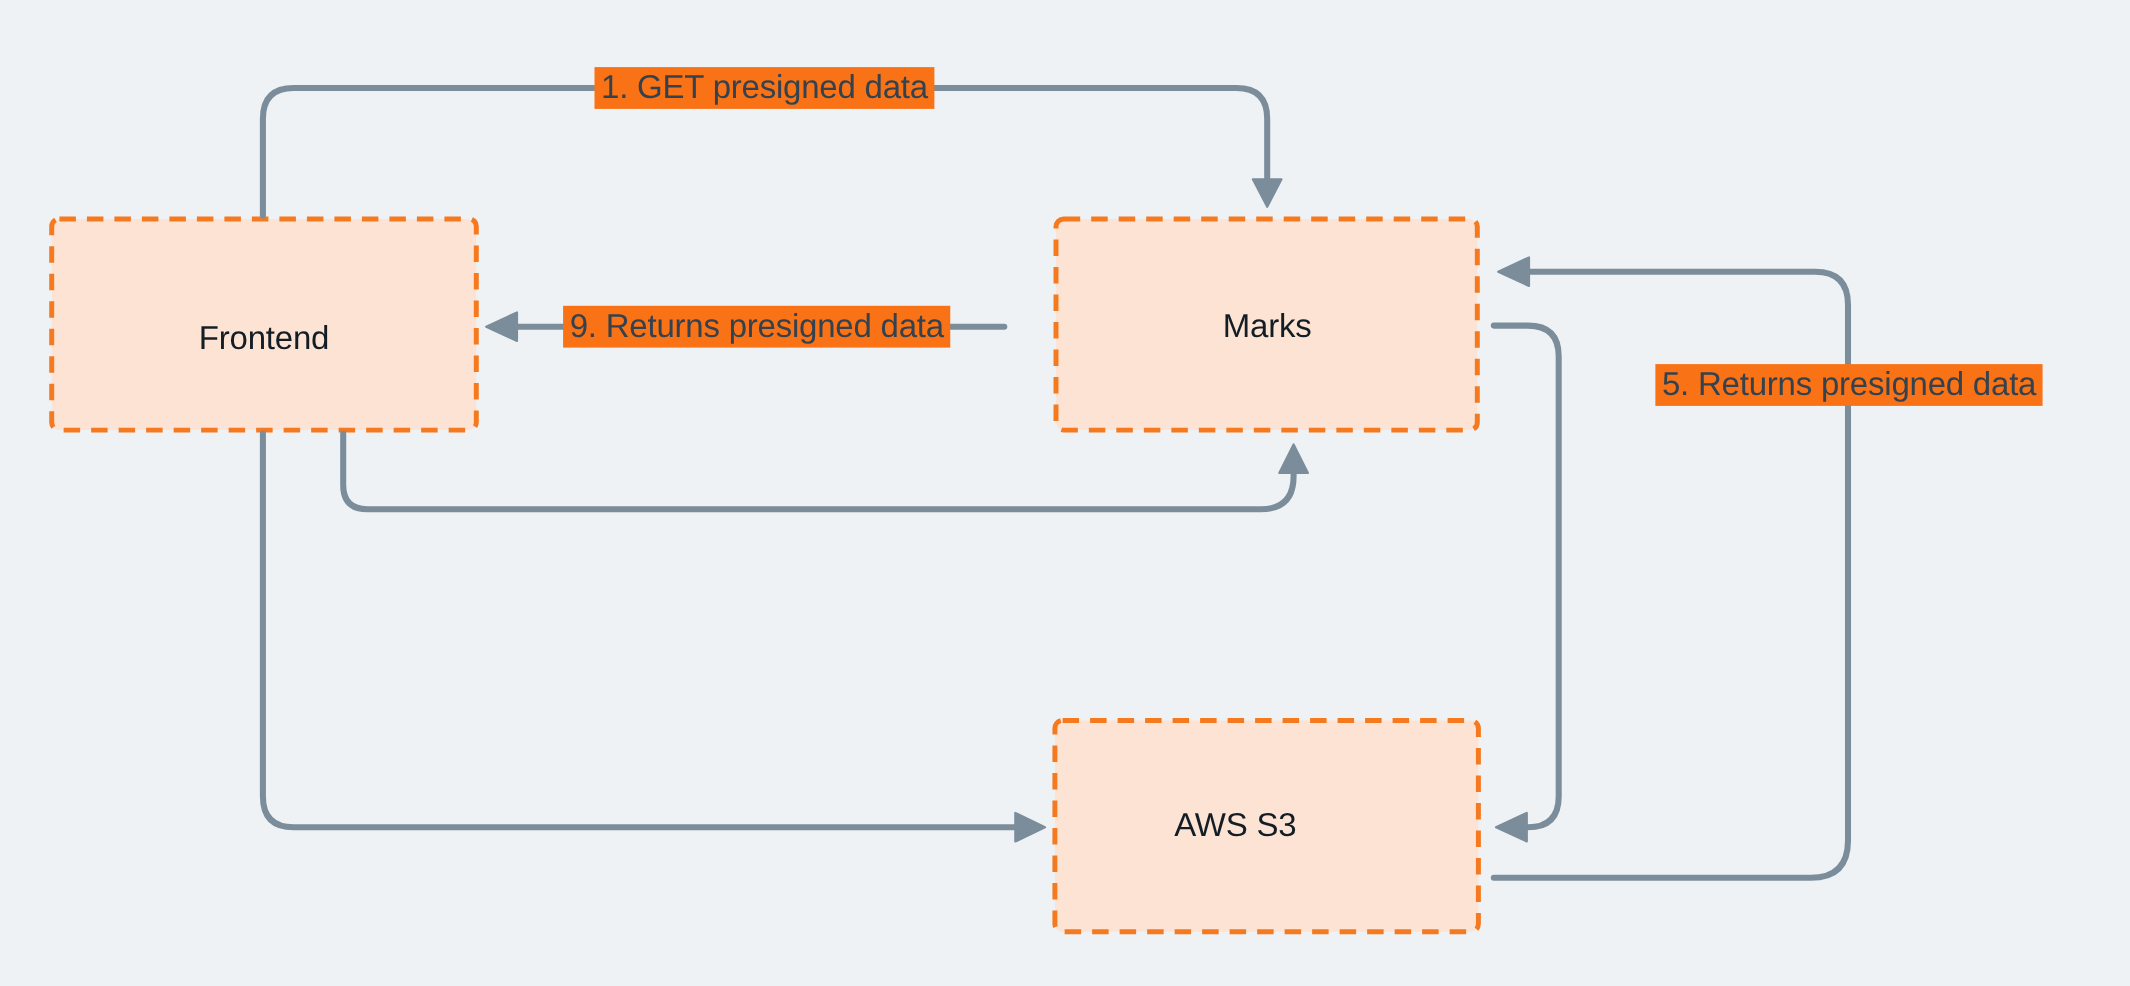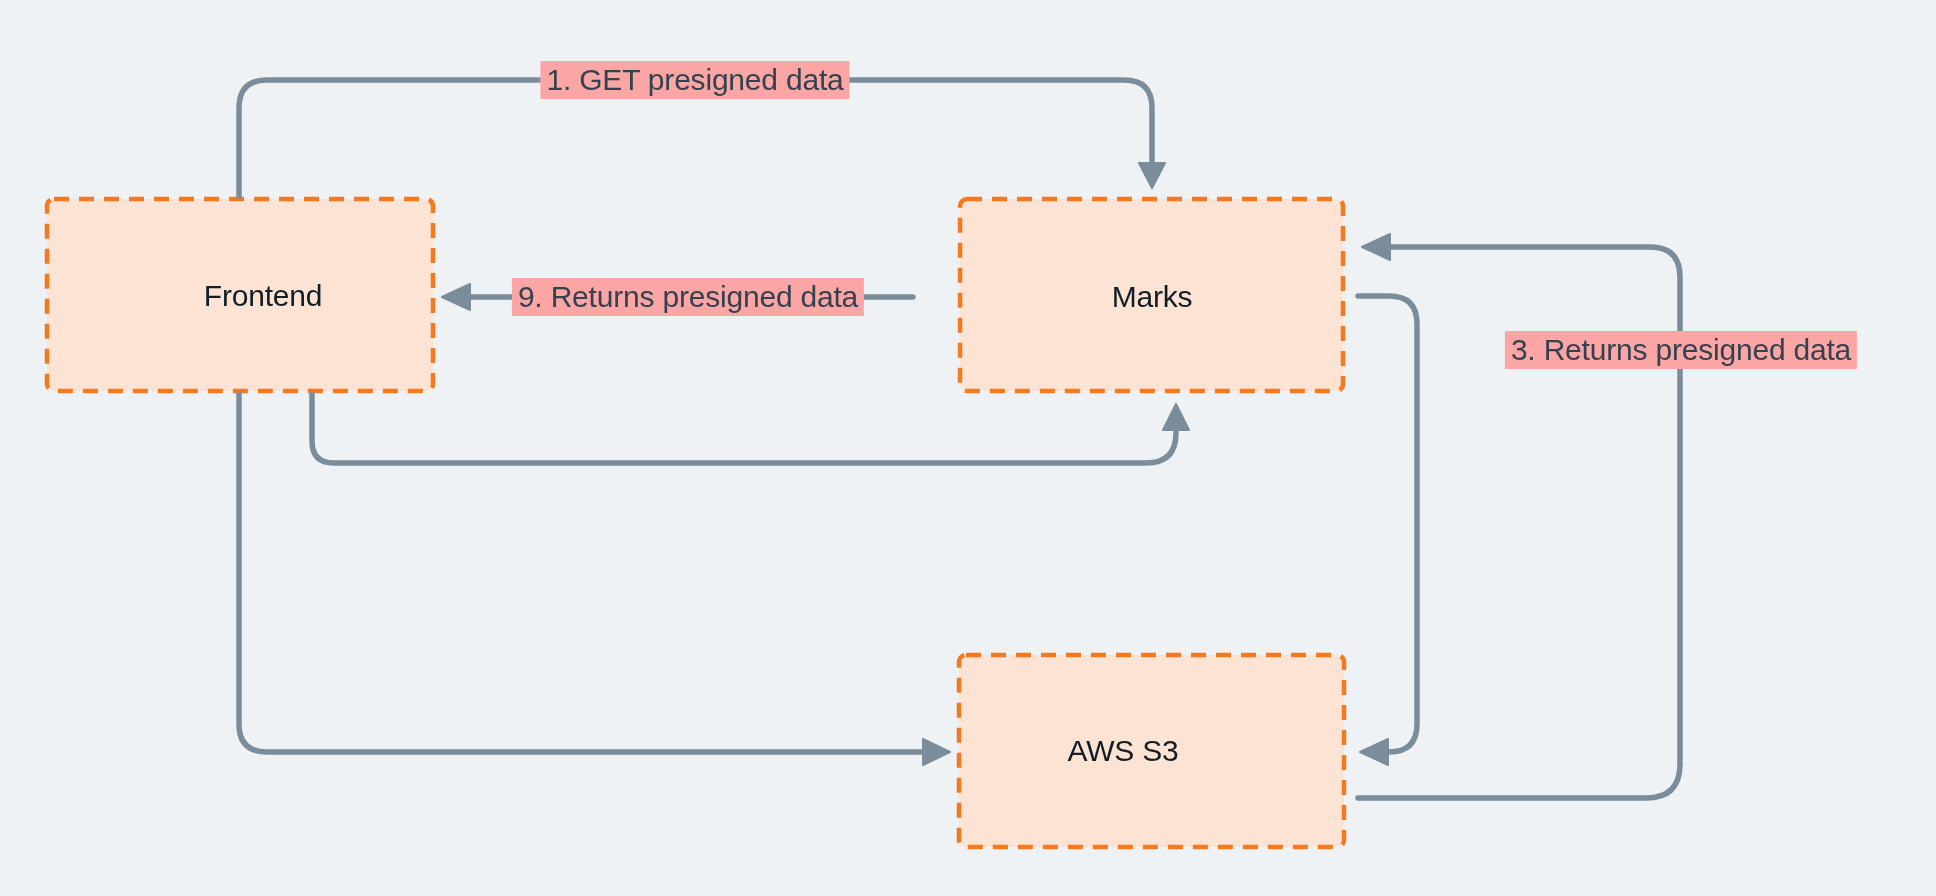--- a/index.html
+++ b/index.html
@@ -38,21 +38,21 @@
     stroke: #7b8d9b;
     stroke-width: 2;
     stroke-linejoin: round;
   }
   .edge-label {
     position: absolute;
     transform: translate(-50%, -50%);
     font-size: 30px;
     line-height: 34px;
     color: #33424e;
-    background: #fca5a5;
+    background: #f97316;
     padding: 2px 6px;
     white-space: pre;
     letter-spacing: -0.2px;
   }
   .node-label {
     position: absolute;
     transform: translate(-50%, -50%);
     font-size: 30px;
     color: #121d26;
     white-space: pre;
@@ -83,20 +83,20 @@
     <polygon class="arrowhead" points="950,752 923,739 923,765"></polygon>
 
     <path class="edge-path" d="M 1358 296 L 1389 296 Q 1417 296 1417 324 L 1417 724 Q 1417 752 1389 752 L 1388 752"></path>
     <polygon class="arrowhead" points="1360,752 1388,739 1388,765"></polygon>
 
     <path class="edge-path" d="M 1358 798 L 1646 798 Q 1680 798 1680 764 L 1680 277 Q 1680 247 1650 247 L 1390 247"></path>
     <polygon class="arrowhead" points="1362,247 1390,234 1390,260"></polygon>
   </svg>
 
   <div class="edge-label" style="left:695px;  top:80px;">1. GET presigned data</div>
-  <div class="edge-label" style="left:1681px; top:350px;">3. Returns presigned data</div>
+  <div class="edge-label" style="left:1681px; top:350px;">5. Returns presigned data</div>
   <div class="edge-label" style="left:688px;  top:297px;">9. Returns presigned data</div>
 
-  <div class="node-label" style="left:240px;  top:296px;margin-left:23px;">Frontend</div>
+  <div class="node-label" style="left:240px;  top:308px;">Frontend</div>
   <div class="node-label" style="left:1152px; top:297px;">Marks</div>
   <div class="node-label" style="left:1123px; top:751px;">AWS S3</div>
 
 </div>
 
 </body></html>

